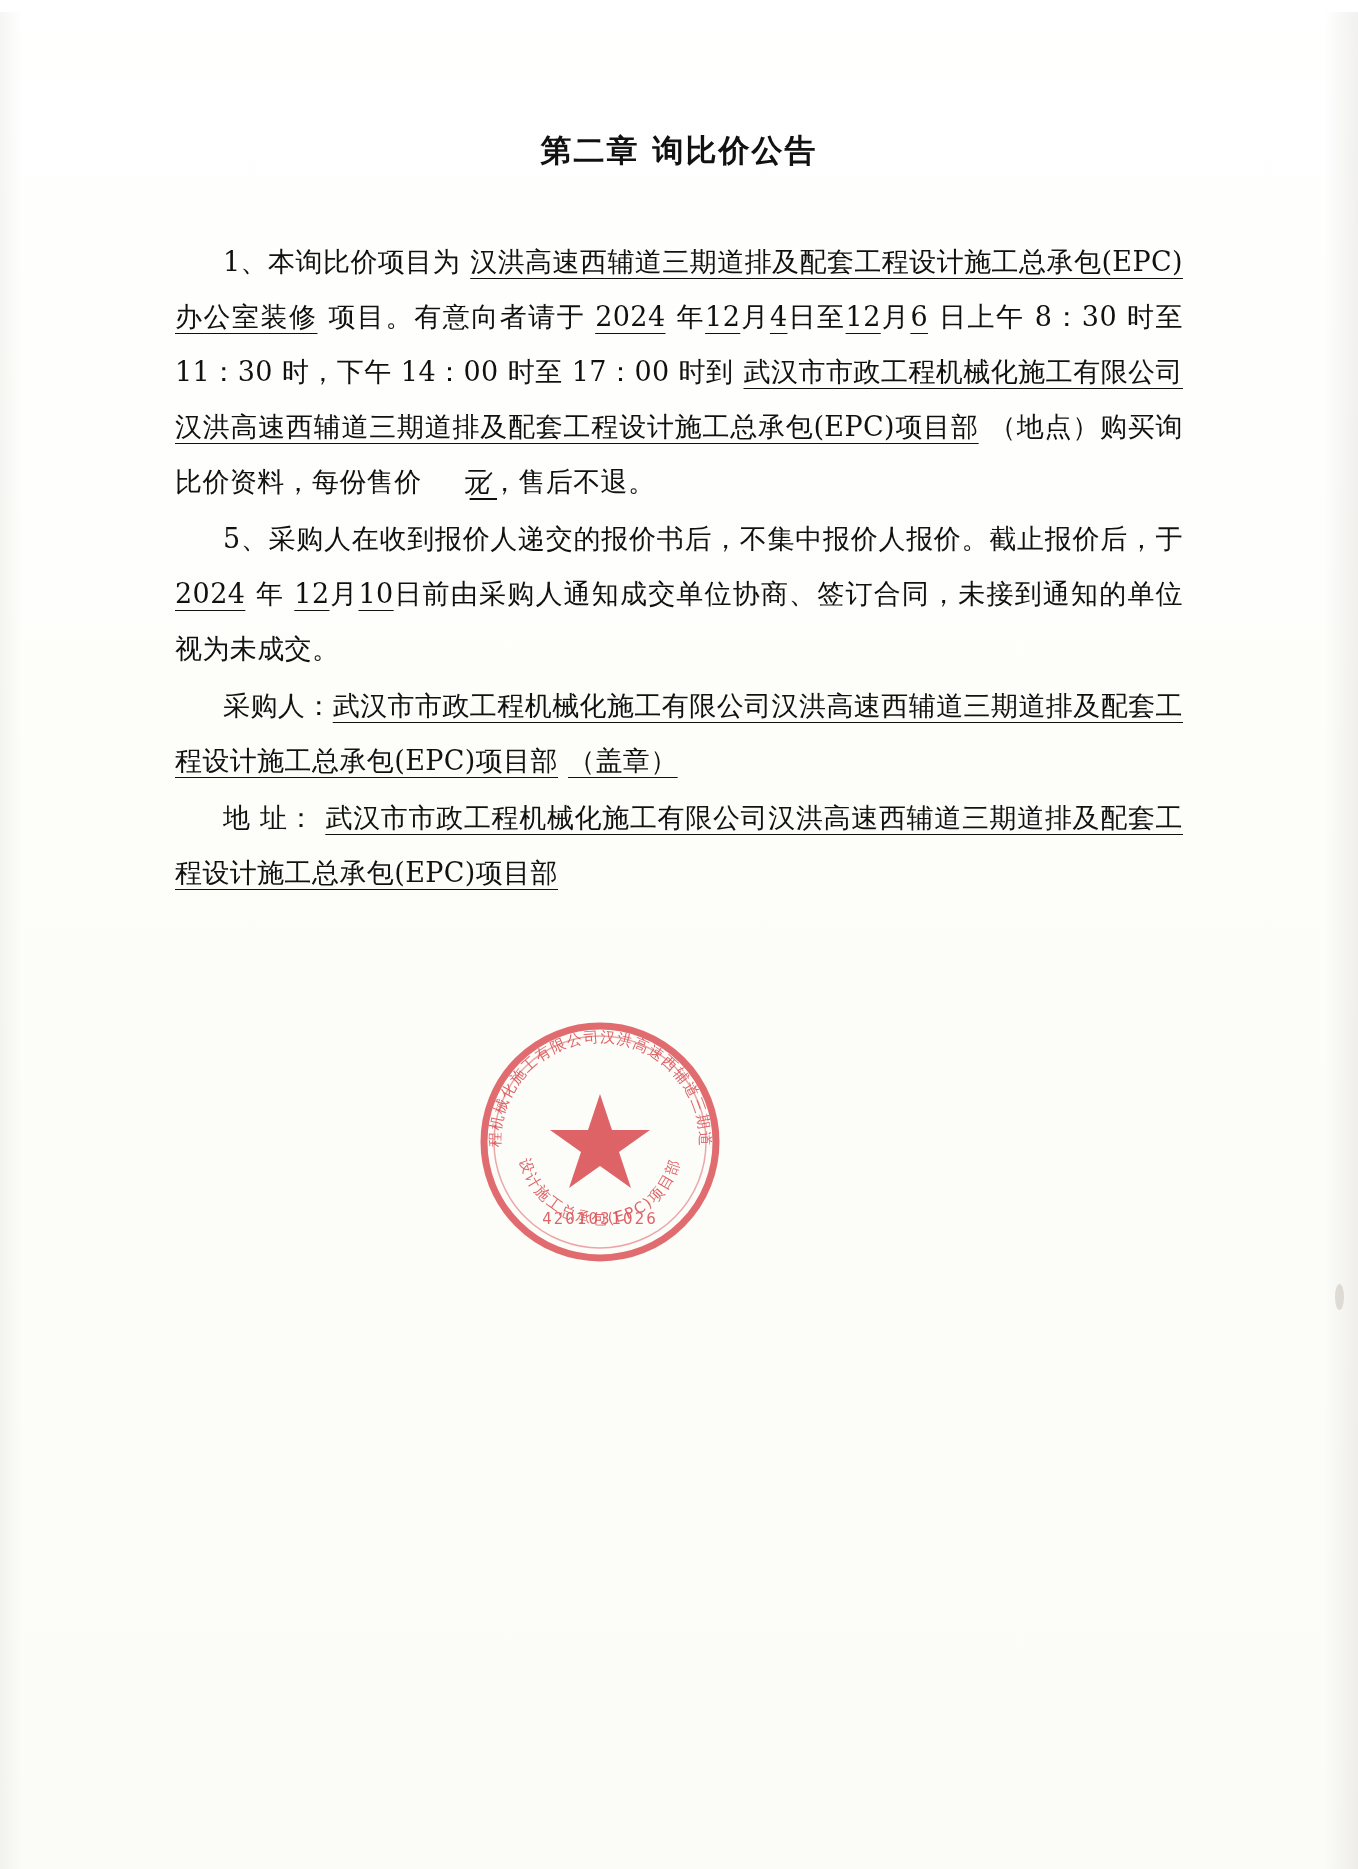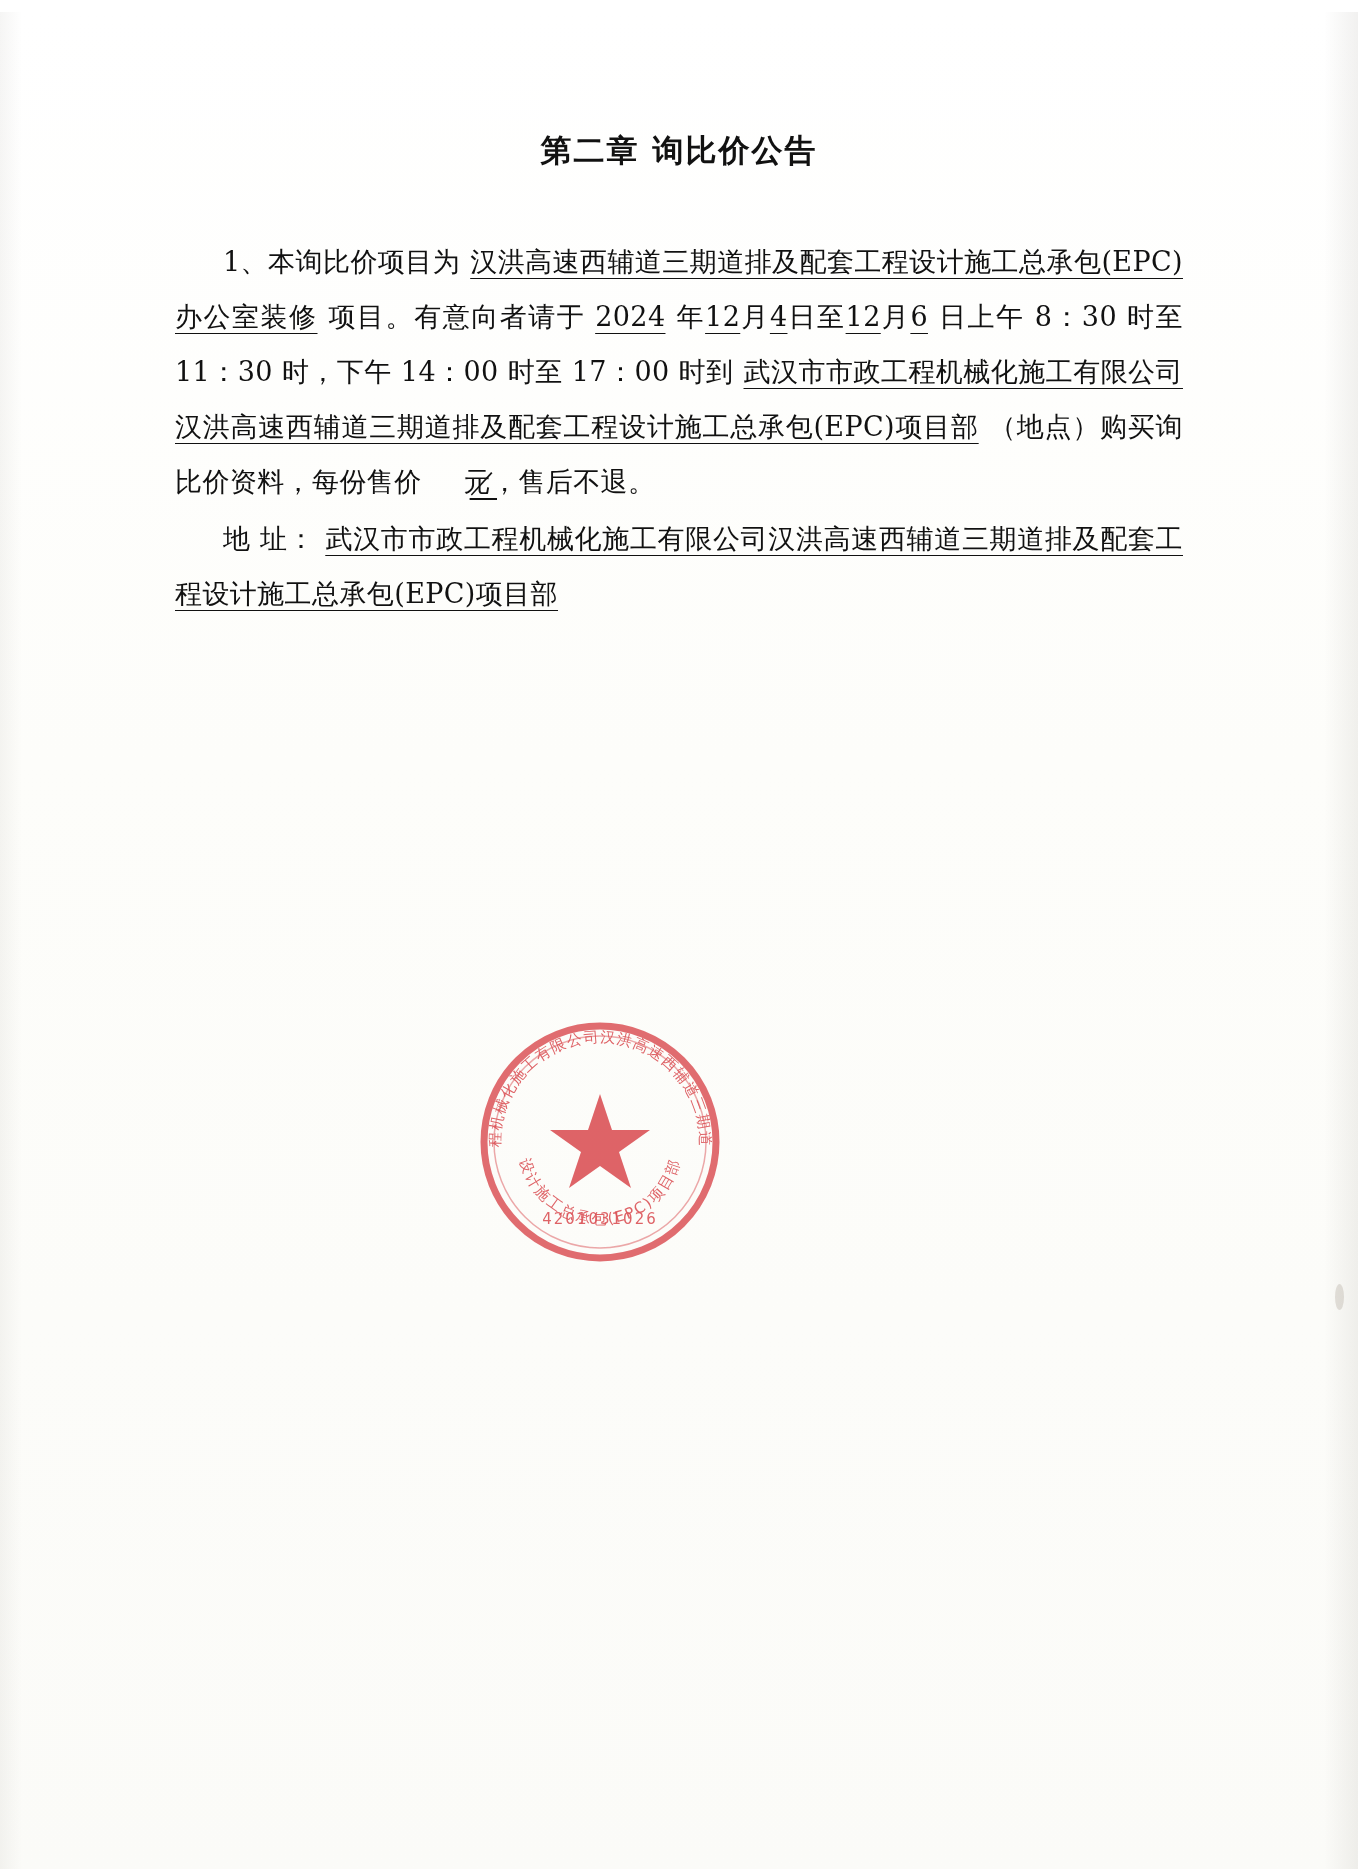--- a/index.html
+++ b/index.html
@@ -119,21 +119,27 @@
 
     <h1 class="doc-title">第二章  询比价公告</h1>
 
     <p class="para indent">
       <span>1、本询比价项目为</span><span class="sp"></span><span class="u">汉洪高速西辅道三期道排及配套工程设计施工总承包(EPC)办公室装修</span><span class="sp"></span><span>项目。有意向者请于</span><span class="sp"></span><span class="u">2024</span><span class="sp"></span><span>年</span><span class="u">12</span><span>月</span><span class="u">4</span><span>日</span><span>至</span><span class="u">12</span><span>月</span><span class="u">6</span><span class="sp"></span><span>日上午 8：30 时至 11：30 时，下午 14：00 时至 17：00 时到</span><span class="sp"></span><span class="u">武汉市市政工程机械化施工有限公司汉洪高速西辅道三期道排及配套工程设计施工总承包(EPC)项目部</span><span class="sp"></span><span>（地点）购买询比价资料，每份售价</span><span class="u blank-small">／</span><span>元，售后不退。</span>
     </p>
 
 
 
 
+    <p class="para indent">
+      <span>5、采购人在收到报价人递交的报价书后，不集中报价人报价。截止报价后，于</span><span class="u">2024</span><span class="sp"></span><span>年</span><span class="sp"></span><span class="u">12</span><span>月</span><span class="u">10</span><span>日前由采购人通知成交单位协商、签订合同，未接到通知的单位视为未成交。</span>
+    </p>
 
+    <p class="para indent">
+      <span>采购人：</span><span class="u">武汉市市政工程机械化施工有限公司汉洪高速西辅道三期道排及配套工程设计施工总承包(EPC)项目部</span><span class="sp"></span><span class="u">（盖章）</span>
+    </p>
 
     <p class="para indent">
       <span>地      址：</span><span class="sp"></span><span class="u">武汉市市政工程机械化施工有限公司汉洪高速西辅道三期道排及配套工程设计施工总承包(EPC)项目部</span>
     </p>
 
 
   </div>
 
   <div class="stamp">
     <svg viewBox="0 0 260 260" xmlns="http://www.w3.org/2000/svg">

